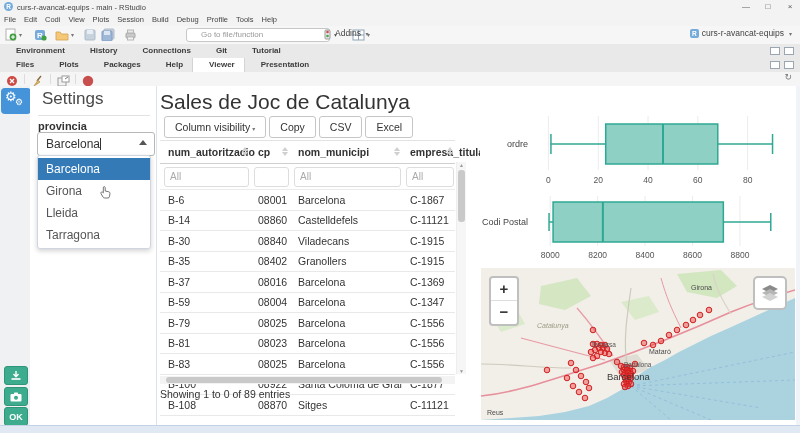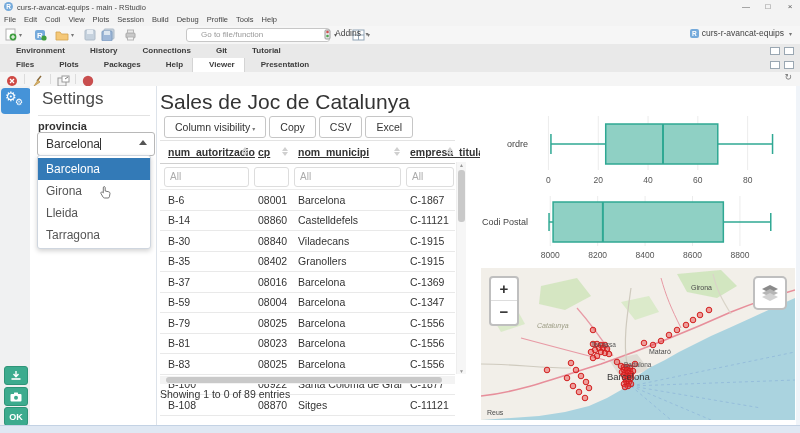--- a/index.html
+++ b/index.html
@@ -60,21 +60,21 @@
   .ddopt.selected{background:#337ab7;color:#fff;}
   .ddopt .hand{position:absolute;left:62px;top:4px;}
   
   #mainTitle{left:160px;top:4px;width:635px;text-align:left;font-size:21px;color:#333;}
   #dtButtons{left:164px;top:30px;display:flex;gap:3px;}
   .dtbtn{border:1px solid #c6c6c6;border-radius:3px;background:#fff;font-size:10.5px;color:#333;
     padding:3px 10px;height:14px;line-height:14px;}
   
   #dt{left:160px;top:54px;width:295px;}
   .tgrid{display:grid;grid-template-columns:90px 40px 112px 53px;}
-  #dtHead{border-top:1px solid #e3e3e3;border-bottom:1px solid #cfcfcf;height:22px;align-items:center;text-decoration:underline;}
+  #dtHead{border-top:1px solid #e3e3e3;border-bottom:1px solid #cfcfcf;height:22px;align-items:center;}
   #dtHead .th{font-size:10.5px;font-weight:bold;padding-left:8px;position:relative;}
   .sort{position:absolute;right:2px;top:1px;display:flex;flex-direction:column;gap:1px;}
   .sort i{width:0;height:0;border-left:3px solid transparent;border-right:3px solid transparent;}
   .sort .up{border-bottom:4px solid #d0d0d0;}
   .sort .dn{border-top:4px solid #d0d0d0;}
   #dtFilter{height:25px;align-items:center;border-bottom:1px solid #ececec;}
   #dtFilter input{width:calc(100% - 14px);height:16px;margin-left:4px;border:1px solid #ddd;border-radius:3px;
     font-size:10px;color:#333;padding-left:5px;font-family:"Liberation Sans",sans-serif;}
   #dtFilter input::placeholder{color:#aaa;}
   #dtBody .tr{height:19.5px;align-items:center;border-bottom:1px solid #e9e9e9;}

